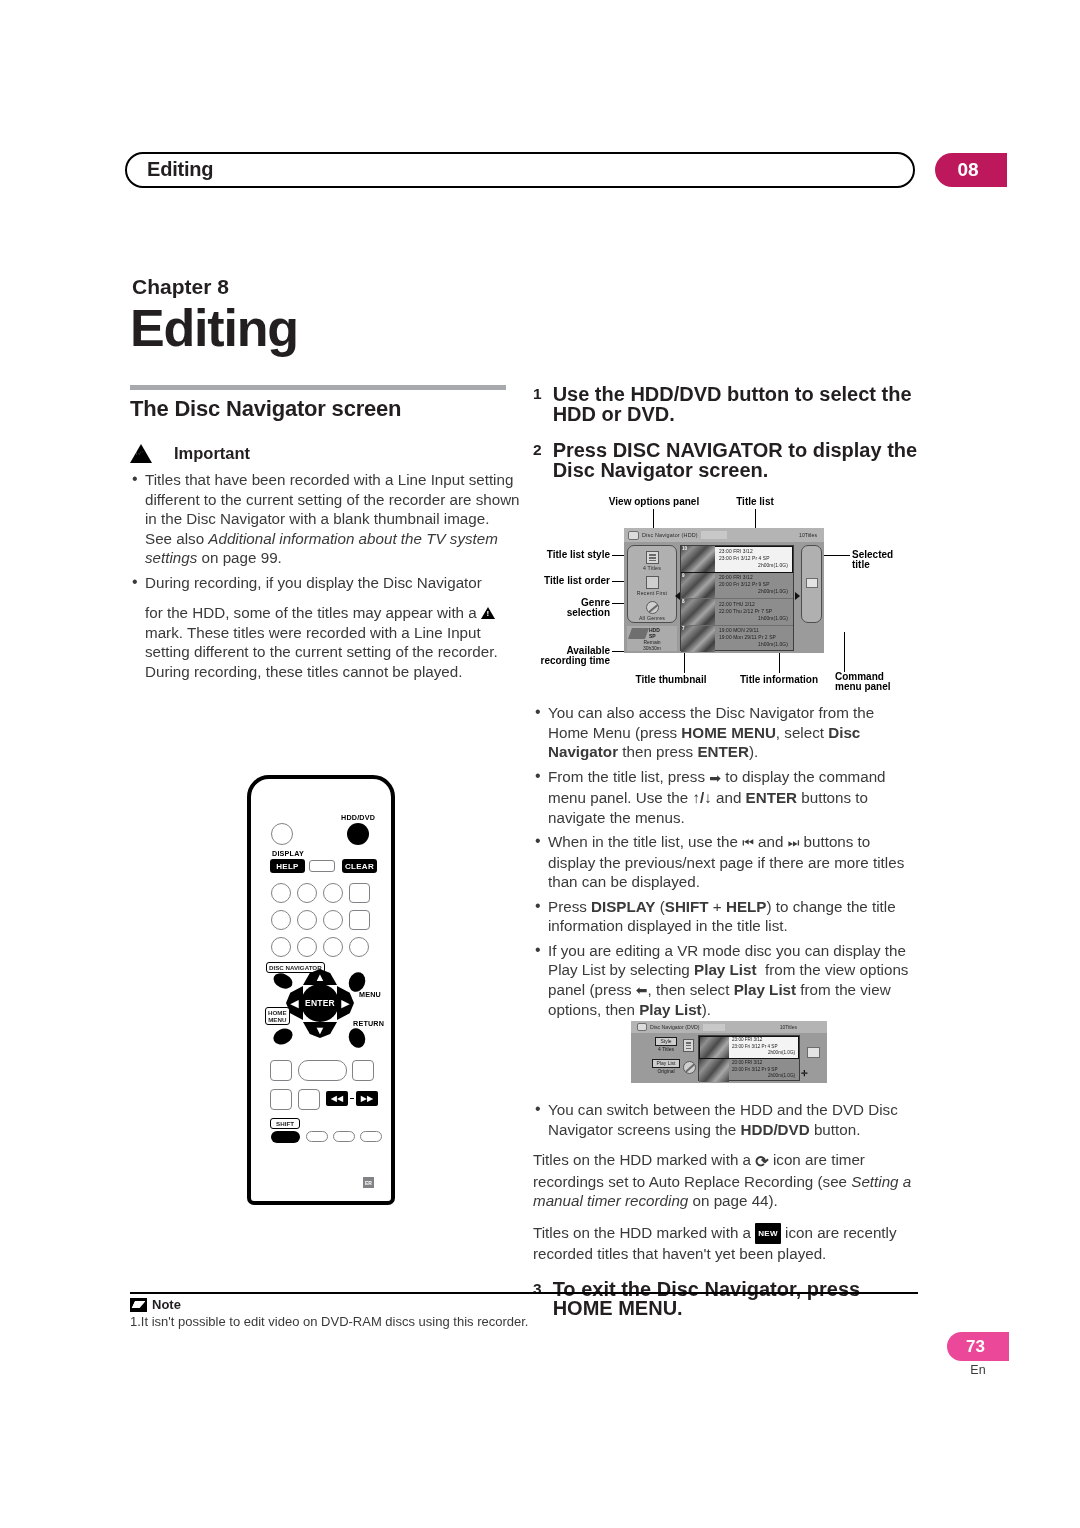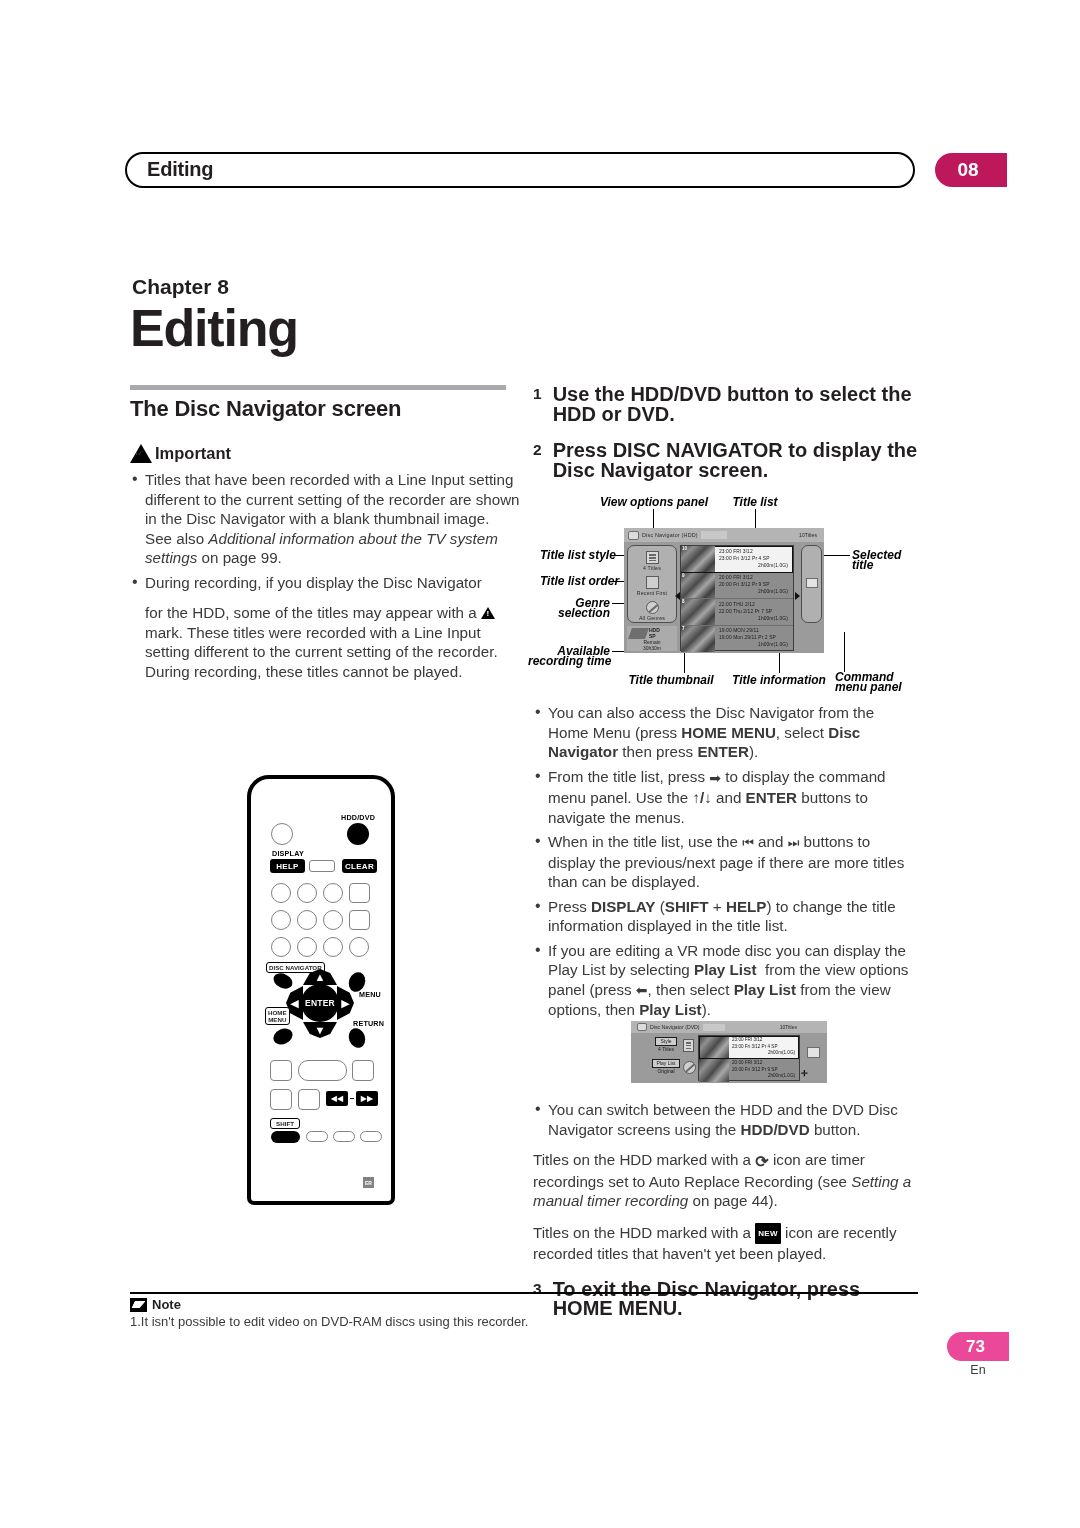--- a/index.html
+++ b/index.html
@@ -96,21 +96,21 @@
     color: #3a3a3a;
   }
   sup { font-size: 10px; }
   .ital { font-style: italic; }
   .bold { font-weight: bold; }
 
   
   .important-row {
     display: flex;
     align-items: center;
-    gap: 3px;
+    gap: 22px;
     margin-top: 22px;
     margin-bottom: 7px;
   }
   .important-label {
     font-size: 16.5px;
     font-weight: bold;
   }
   .tri-icon {
     width: 0; height: 0;
     border-left: 11px solid transparent;
@@ -486,26 +486,25 @@
     width: 0; height: 0;
     border-top: 4px solid transparent;
     border-bottom: 4px solid transparent;
   }
   .dn-arrow-l { border-right: 5px solid #111; left: 51px; top: 64px; }
   .dn-arrow-r { border-left: 5px solid #111; left: 171px; top: 64px; }
 
   
   .co {
     position: absolute;
-    font-size: 12px;
+    font-size: 10px;
     font-weight: bold;
     line-height: 10px;
     color: #000;
     white-space: nowrap;
-    font-style: italic;
   }
   .co.r { text-align: right; }
   .co.c { text-align: center; }
   .lead-h { position: absolute; height: 1.3px; background: #000; }
   .lead-v { position: absolute; width: 1.3px; background: #000; }
 
   
   .dvd-screen {
     position: absolute;
     left: 631px; top: 1021px;

